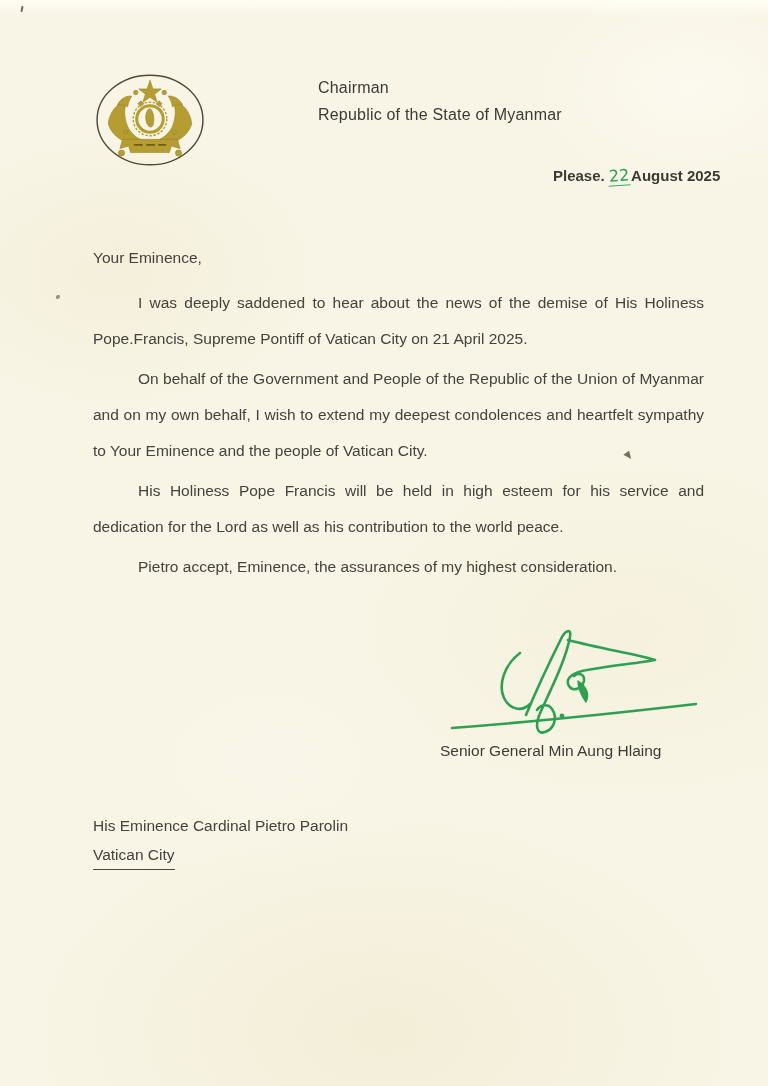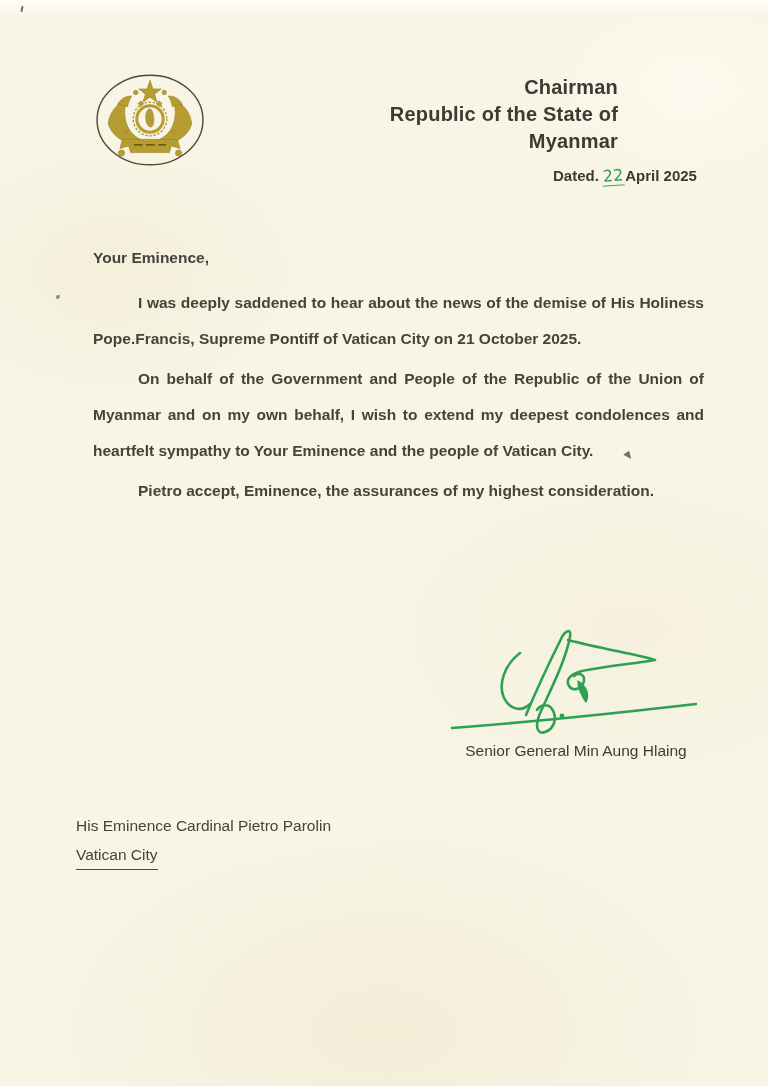--- a/index.html
+++ b/index.html
@@ -20,57 +20,57 @@
       radial-gradient(ellipse 520px 320px at 50% 95%, rgba(236,227,194,.40), transparent 70%),
       radial-gradient(ellipse 240px 160px at 90% 8%, rgba(255,253,245,.55), transparent 70%),
       radial-gradient(ellipse 260px 180px at 35% 70%, rgba(250,247,236,.5), transparent 70%);
     color:#403f39;
   }
   .emblem{
     position:absolute;left:94px;top:71px;width:112px;height:98px;
   }
   .header-block{
     position:absolute;left:318px;top:74px;width:300px;
-    text-align:right;font-weight:bold;font-size:20px;line-height:27px;
+    text-align:left;font-weight:normal;font-size:16px;line-height:27px;
     color:#3b3b34;letter-spacing:.2px;
   }
   .date-line{
     position:absolute;left:553px;top:166px;
     font-size:15px;font-weight:bold;color:#3b3b34;white-space:nowrap;
   }
   .hand-day{
     display:inline-block;
     color:#2ea156;
     font-family:"DejaVu Sans",sans-serif;
     font-weight:normal;
     font-size:16px;
     transform:rotate(-4deg);
     border-bottom:1.6px solid #3aa862;
     padding:0 1px 0 1px;
     margin:0 1px 0 3px;
   }
   .body-block{
     position:absolute;left:93px;top:240px;width:611px;
-    font-size:15.5px;line-height:36px;color:#44433c;font-weight:bold;
+    font-size:15.5px;line-height:36px;color:#44433c;
   }
   .salutation{margin:0 0 9px 0;}
   .body-block p{
     margin:0 0 4px 0;
     text-indent:45px;
     text-align:justify;
   }
   .signature-svg{
     position:absolute;left:440px;top:623px;width:272px;height:122px;
   }
   .signer-name{
     position:absolute;left:440px;top:742px;width:272px;
-    text-align:center;font-size:15.5px;color:#3c3c36;
+    font-size:15.5px;color:#3c3c36;
   }
   .recipient-block{
-    position:absolute;left:76px;top:812px;
+    position:absolute;left:93px;top:812px;
     font-size:15.5px;line-height:28.5px;color:#44433c;
   }
   .underlined{
     display:inline-block;
     border-bottom:1.2px solid #4a4a42;
     padding-bottom:0px;
   }
   
   .artifact{position:absolute;background:#6b6a5c;}
   .artifact-tick{left:21px;top:6px;width:2px;height:6px;border-radius:2px;transform:rotate(12deg);}
@@ -124,27 +124,28 @@
       </g>
     </svg>
   </div>
 
   <div class="header-block">
     <div>Chairman</div>
     <div>Republic of the State of Myanmar</div>
   </div>
 
   <div class="date-line">
-    <span>Dated.</span><span class="hand-day">22</span><span>April 2025</span>
+    <span>Please.</span><span class="hand-day">22</span><span>August 2025</span>
   </div>
 
   <div class="body-block">
     <div class="salutation">Your Eminence,</div>
-    <p>I was deeply saddened to hear about the news of the demise of His Holiness Pope.Francis, Supreme Pontiff of Vatican City on 21 October 2025.</p>
+    <p>I was deeply saddened to hear about the news of the demise of His Holiness Pope.Francis, Supreme Pontiff of Vatican City on 21 April 2025.</p>
     <p>On behalf of the Government and People of the Republic of the Union of Myanmar and on my own behalf, I wish to extend my deepest condolences and heartfelt sympathy to Your Eminence and the people of Vatican City.</p>
+    <p>His Holiness Pope Francis will be held in high esteem for his service and dedication for the Lord as well as his contribution to the world peace.</p>
     <p>Pietro accept, Eminence, the assurances of my highest consideration.</p>
   </div>
 
   <svg class="signature-svg" viewBox="0 0 272 122" aria-hidden="true">
     <g fill="none" stroke="#2ca152" stroke-width="2.6" stroke-linecap="round" stroke-linejoin="round">
 
       <path d="M80,30 C64,42 58,62 64,75 C70,87 82,89 90,81"></path>
 
       <path d="M86,92 C96,68 110,38 121,16 C125,7 132,5 130,14 C126,36 112,64 101,88 C94,103 97,112 105,109 C114,106 118,95 112,86 C108,80 100,82 97,87"></path>
 

